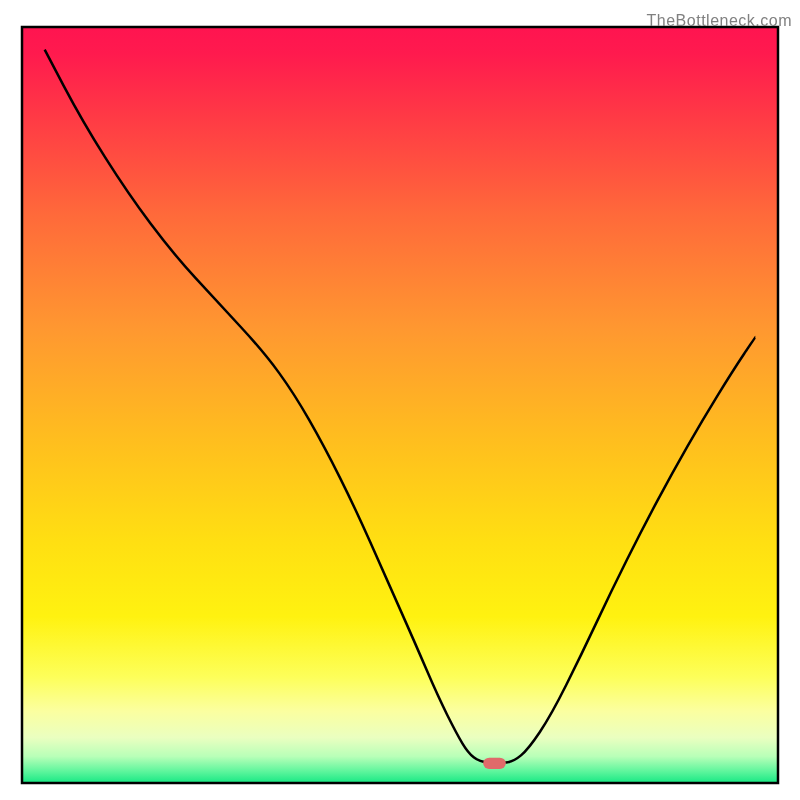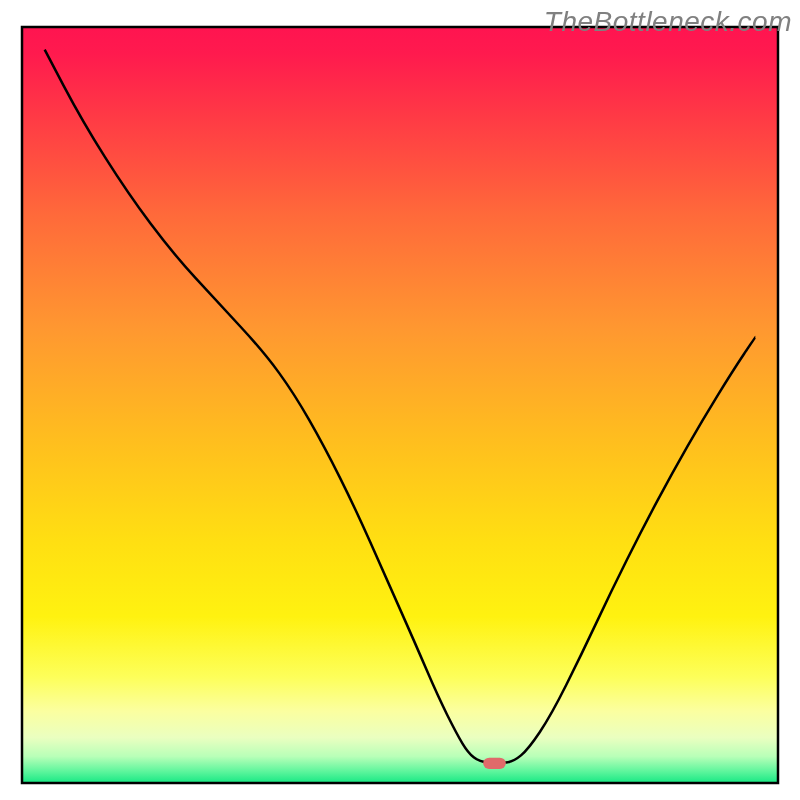--- a/index.html
+++ b/index.html
@@ -11,27 +11,26 @@
     font-family: Arial, Helvetica, sans-serif;
     overflow: hidden;
   }
   .chart-wrap {
     position: relative;
     width: 800px;
     height: 800px;
   }
   .watermark {
     position: absolute;
-    top: 6px;
+    top: 12px;
     right: 8px;
     color: #808080;
-    font-size: 28px;
+    font-size: 16px;
     font-weight: 500;
     letter-spacing: 0.5px;
-    font-style: italic;
   }
   svg {
     display: block;
   }
 </style>
 </head>
 <body>
 
 <div class="chart-wrap">
   <div class="watermark">TheBottleneck.com</div>

